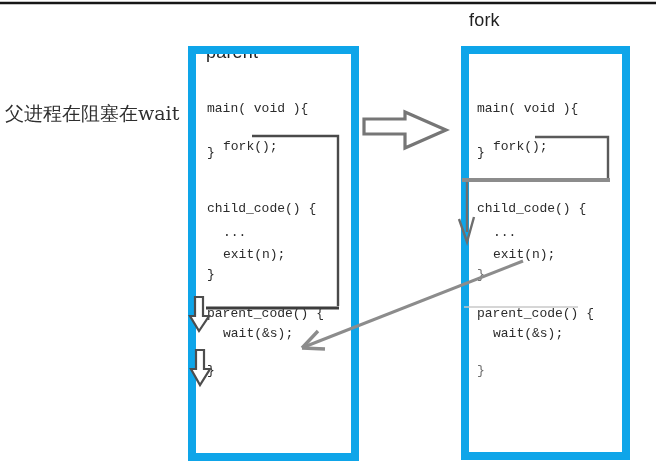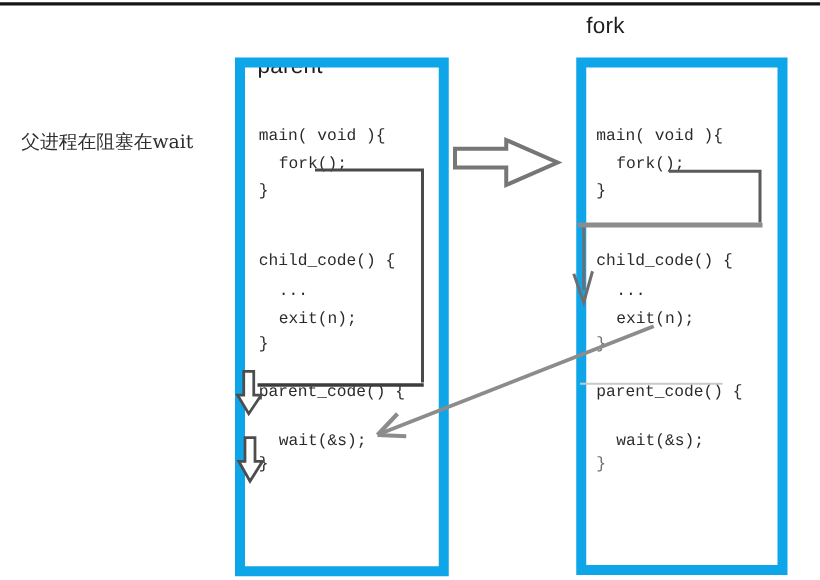--- a/index.html
+++ b/index.html
@@ -10,37 +10,37 @@
   .overlay{position:absolute;left:0;top:0;width:656px;height:464px;pointer-events:none;}
   .proc-label{
     position:absolute;top:10px;font-size:18px;color:#1f1f1f;
     letter-spacing:.2px;font-family:"Liberation Sans",sans-serif;
   }
   #parent-label{left:206px;margin-top:32px;}
   #child-label{left:469px;}
   .annotation{
     position:absolute;left:5px;top:102px;width:185px;
     font-family:"DejaVu Serif","Liberation Serif",serif;
-    font-size:15px;line-height:23px;color:#2e2e2e;margin-left:12px;
+    font-size:19px;line-height:23px;color:#2e2e2e;
   }
   .proc-box{
     position:absolute;top:46px;border:8px solid #0ea5e9;background:transparent;
   }
   #parent-box{left:188px;width:155px;height:399px;}
   #child-box{left:461px;width:153px;height:398px;}
   .code-line{
     position:absolute;left:11px;
     font-family:"Liberation Mono","DejaVu Sans Mono",monospace;
     font-size:13px;line-height:16px;color:#2b2b2b;white-space:pre;
   }
   #child-box .code-line{left:8px;}
   #parent-box .indent{left:27px;}
   #child-box .indent{left:24px;}
-  .cl0{top:47px}.cl1{top:69px}.cl2{top:91px}.cl3{top:147px}.cl4{top:171px}
-  .cl5{top:193px}.cl6{top:213px}.cl7{top:252px}.cl8{top:291px}.cl9{top:309px}
+  .cl0{top:47px}.cl1{top:85px}.cl2{top:91px}.cl3{top:147px}.cl4{top:171px}
+  .cl5{top:193px}.cl6{top:213px}.cl7{top:252px}.cl8{top:272px}.cl9{top:309px}
   .faded{color:#6f6f6f;}
 </style>
 </head>
 <body>
 
 <div class="page">
 
   <div class="proc-label" id="parent-label">parent</div>
   <div class="proc-label" id="child-label">fork</div>
 

